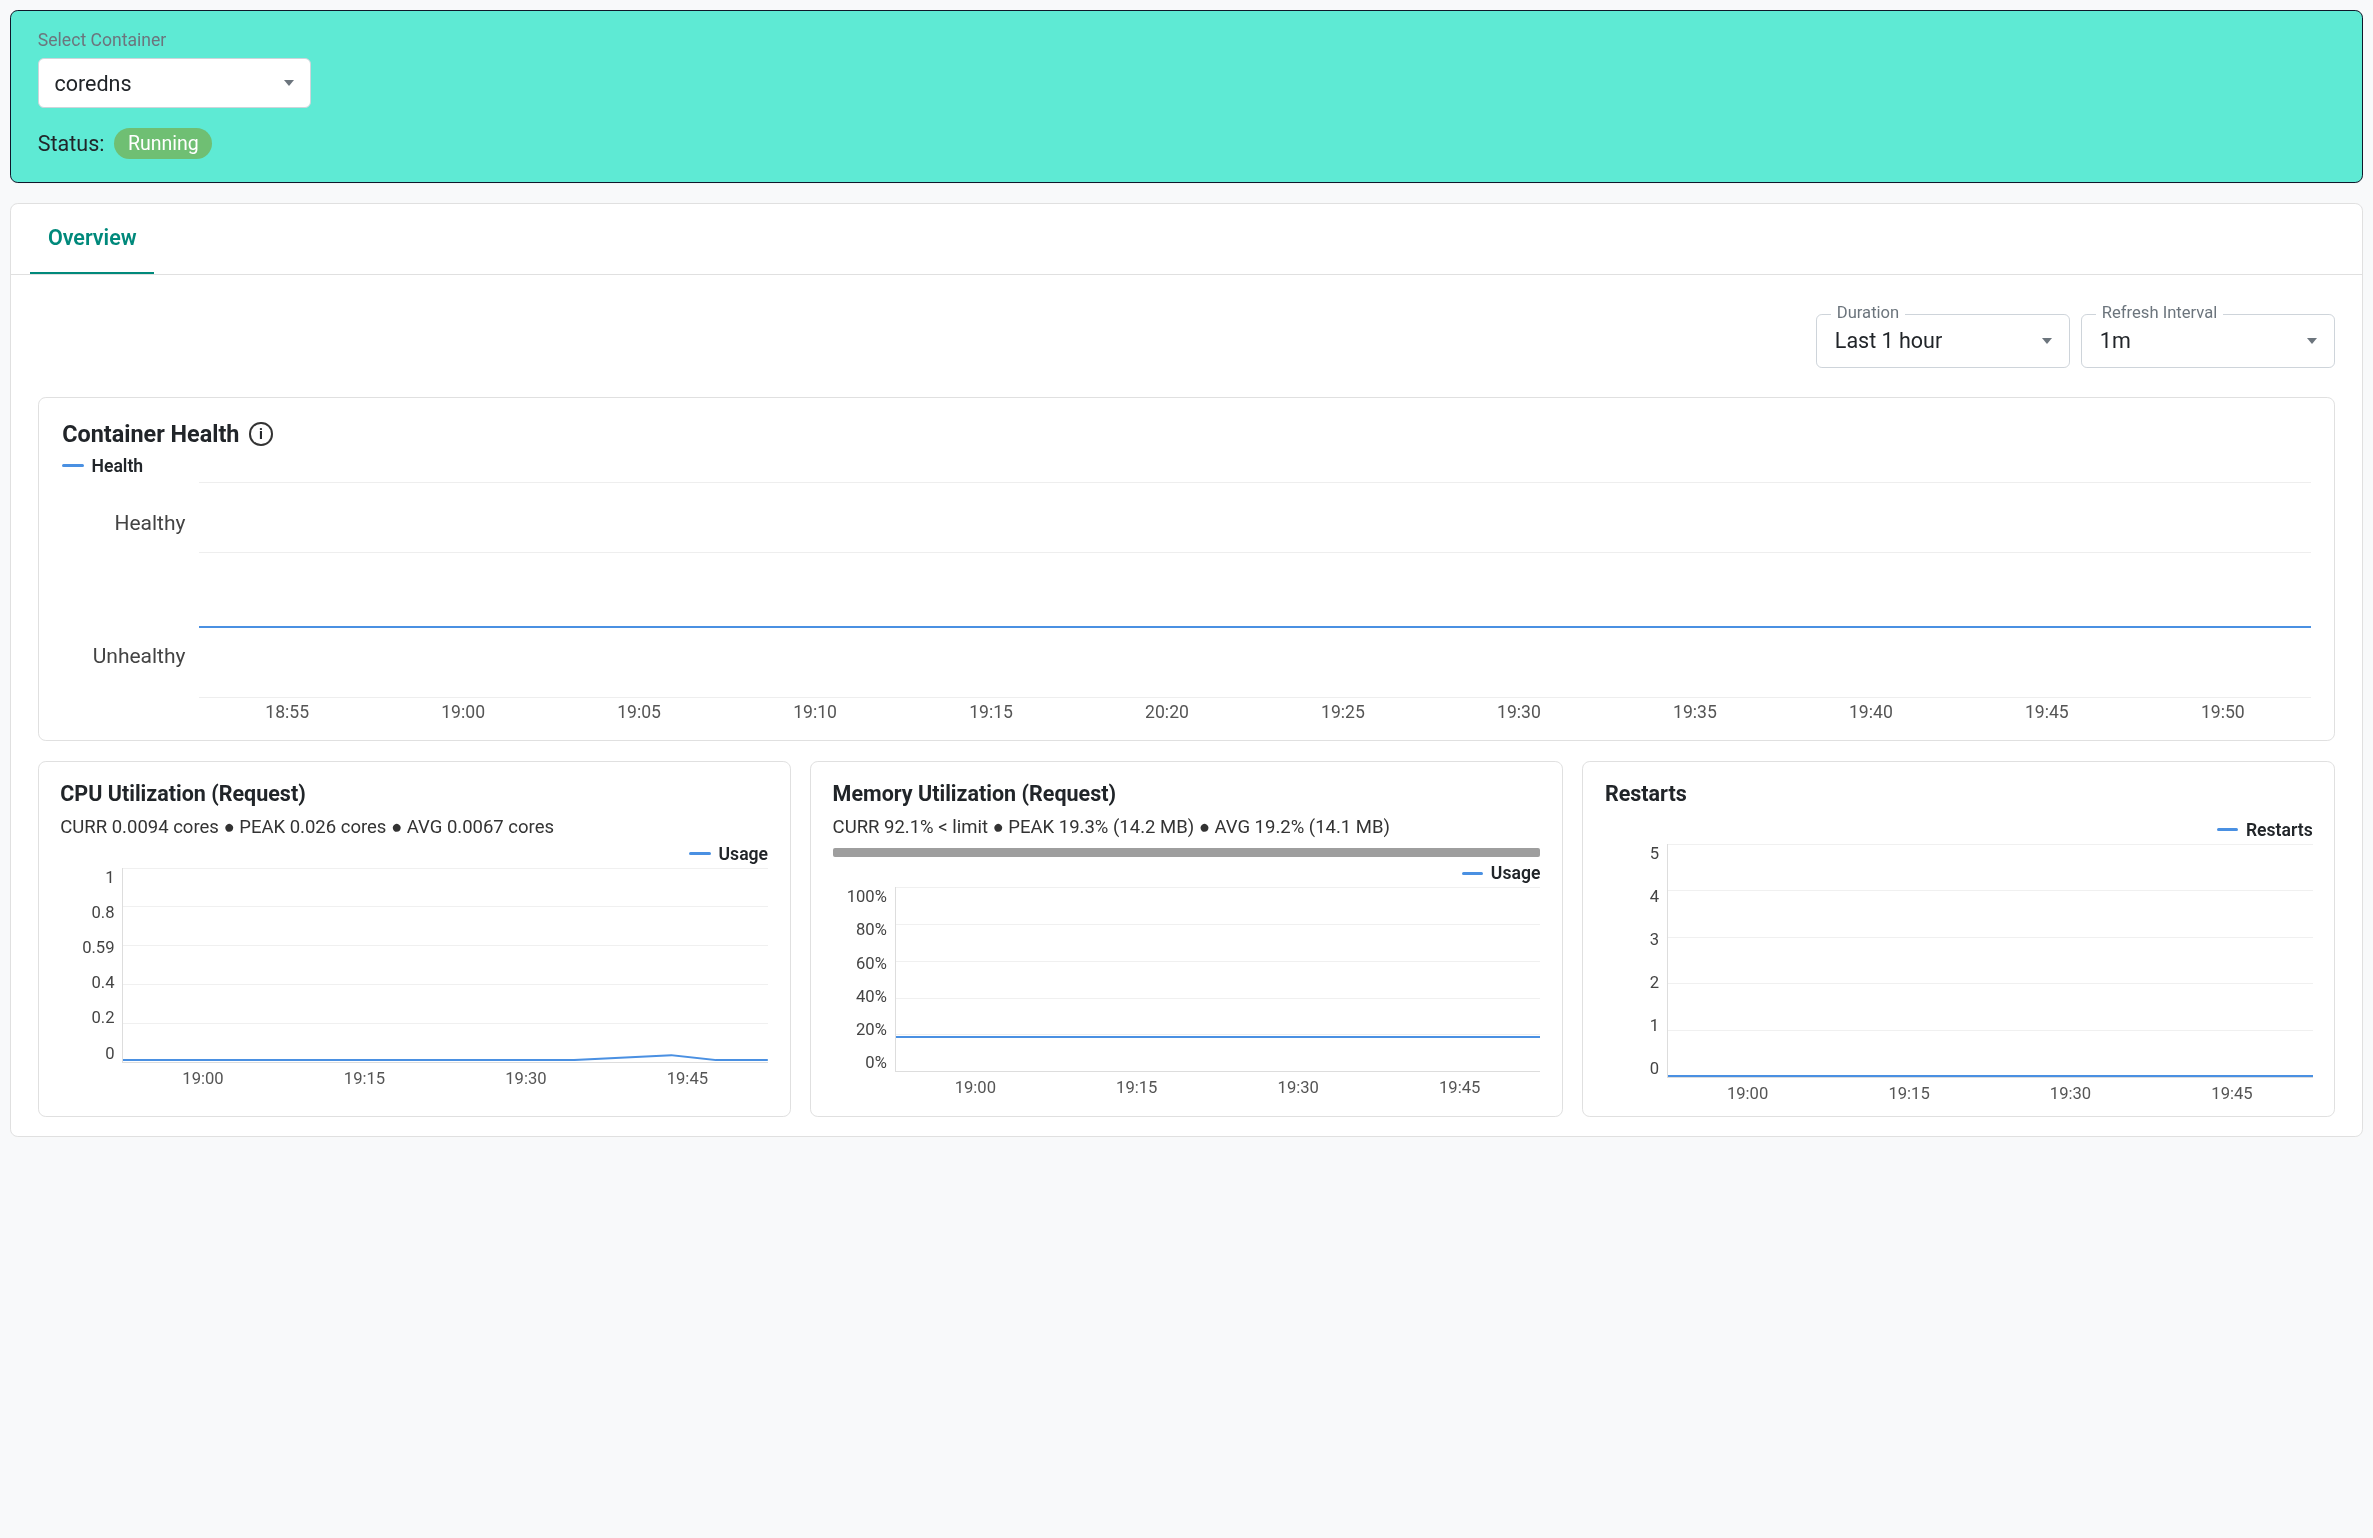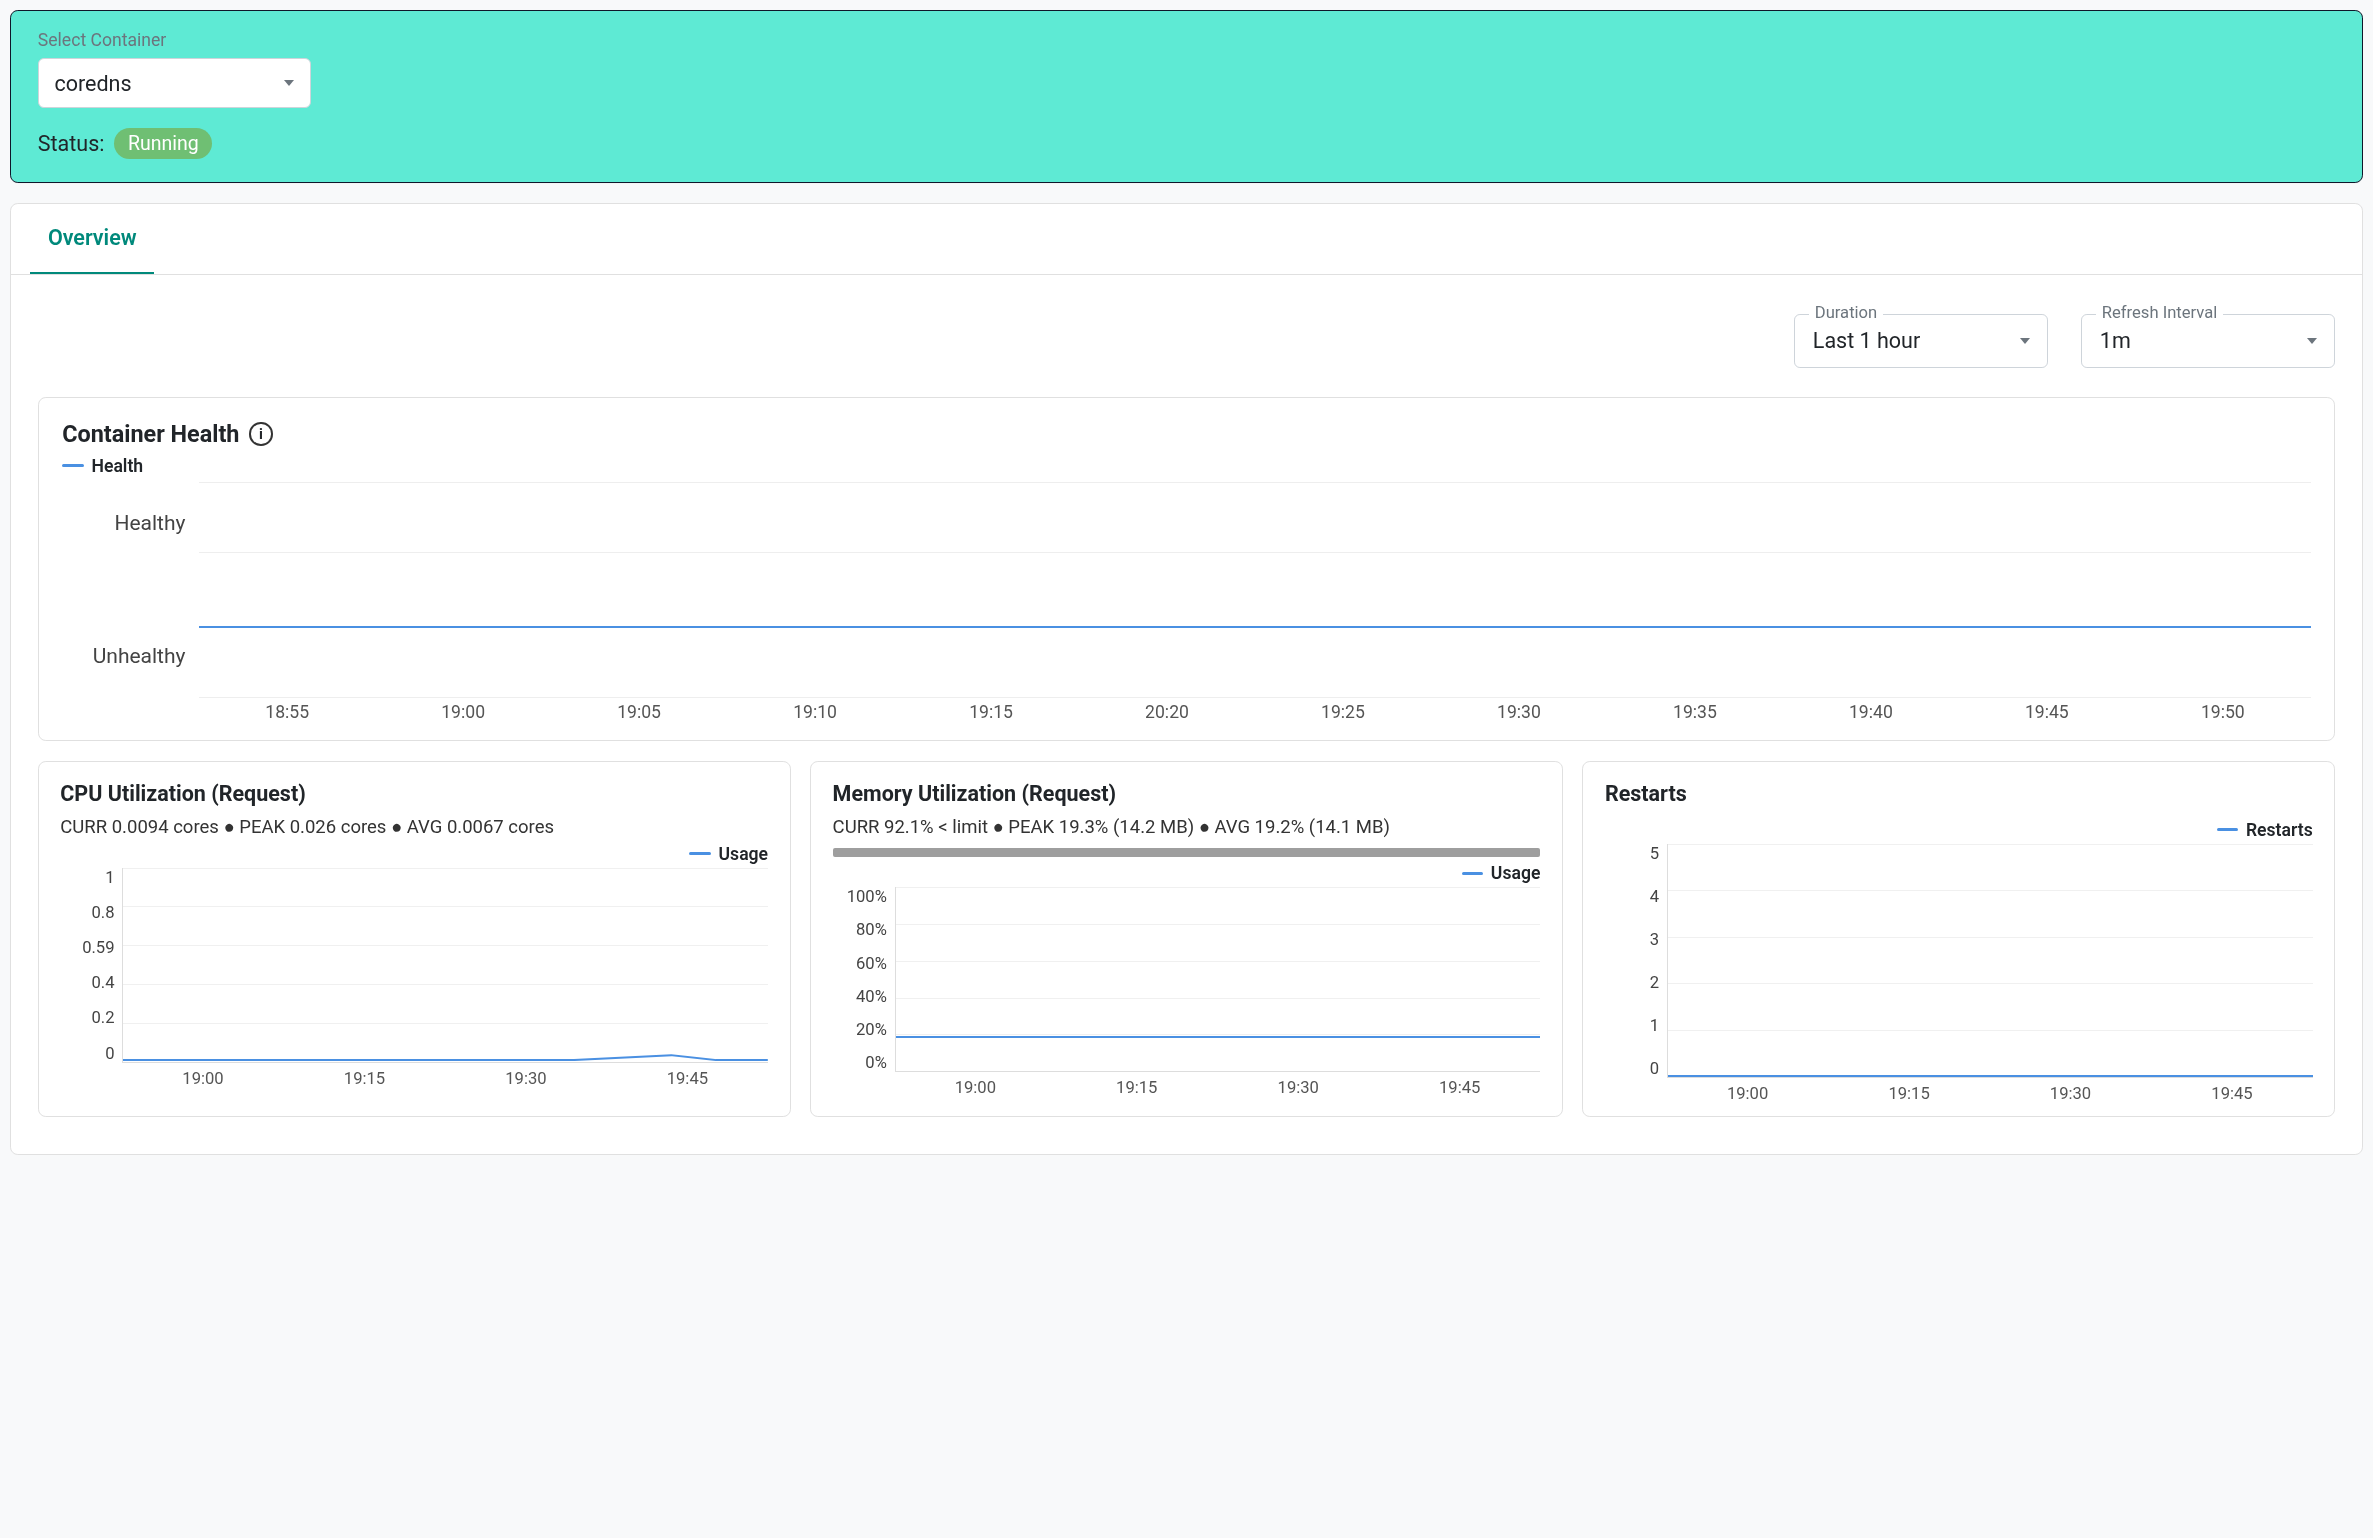--- a/index.html
+++ b/index.html
@@ -23,31 +23,31 @@
 }
 .select .caret { width: 0; height: 0; border-left: 5.9px solid transparent; border-right: 5.9px solid transparent; border-top: 6.8px solid #6c757d; }
 .status-row { margin-top: 19.5px; display: flex; align-items: center; gap: 9.8px; font-size: 21.5px; }
 .badge-running { background: #6fbf73; color: #fff; border-radius: 974px; padding: 3.9px 13.7px; font-size: 19.5px; }
 
 .main-card {
   background: #fff;
   border: 1px solid #e0e0e0;
   border-radius: 7.8px;
   margin: 19.5px 9.8px 9.8px 9.8px;
-  padding: 0 0 37px 0;
+  padding: 0 0 19px 0;
 }
 .tabs { display: flex; border-bottom: 1px solid #e0e0e0; padding: 0 19.5px; }
 .tab {
   padding: 21.5px 17.6px 21.5px 17.6px; font-size: 21.5px; color: #6c757d; cursor: pointer;
   border-bottom: 2.9px solid transparent;
 }
 .tab.active { color: #00897b; font-weight: 600; border-bottom-color: #00897b; }
 
 .controls-row {
-  display: flex; justify-content: flex-end; gap: 33px;
+  display: flex; justify-content: flex-end; gap: 11px;
   padding: 39px 27px 19.5px 27px;
 }
 .outlined-select {
   position: relative; border: 1px solid #ced4da; border-radius: 5.9px;
   padding: 13.7px 17.6px; min-width: 254px; background: #fff;
   display: flex; align-items: center; justify-content: space-between;
   font-size: 21.5px; cursor: pointer;
 }
 .outlined-select .legend {
   position: absolute; top: -11.7px; left: 13.7px;

